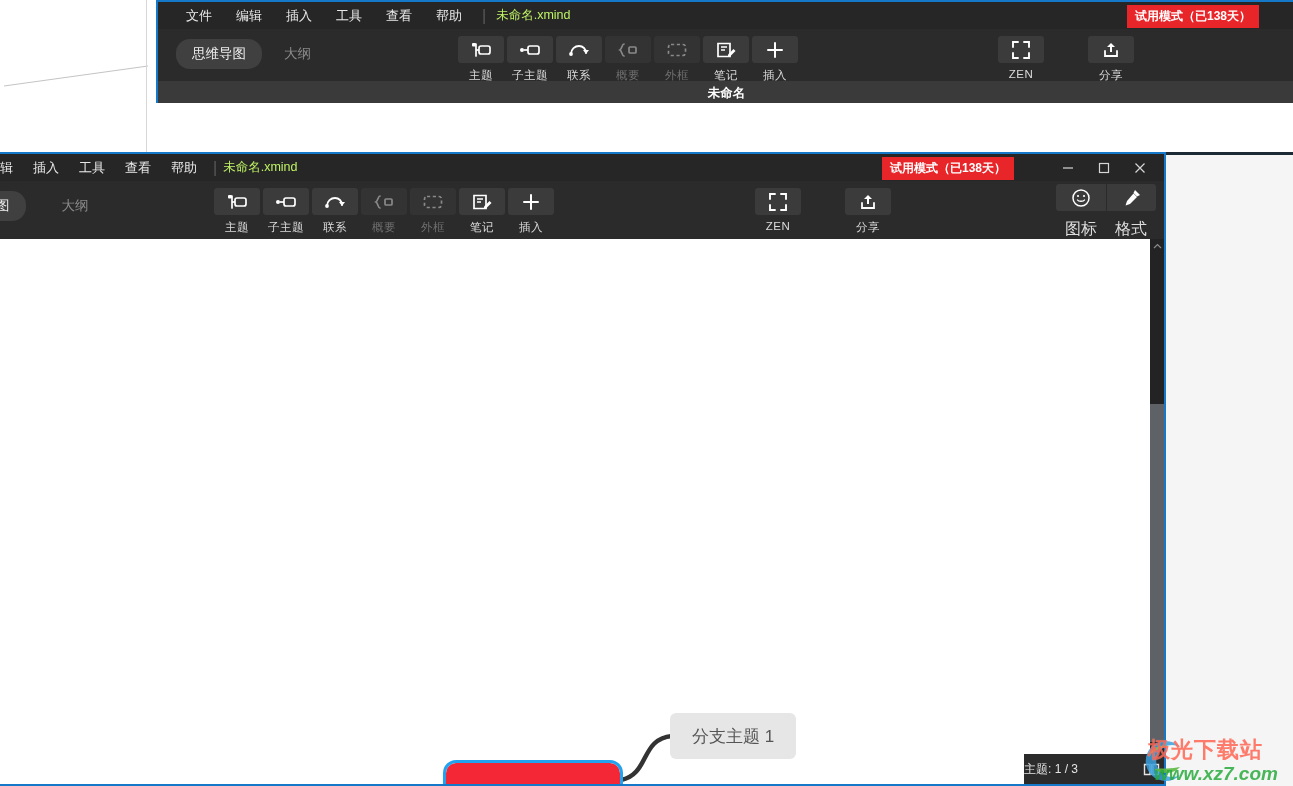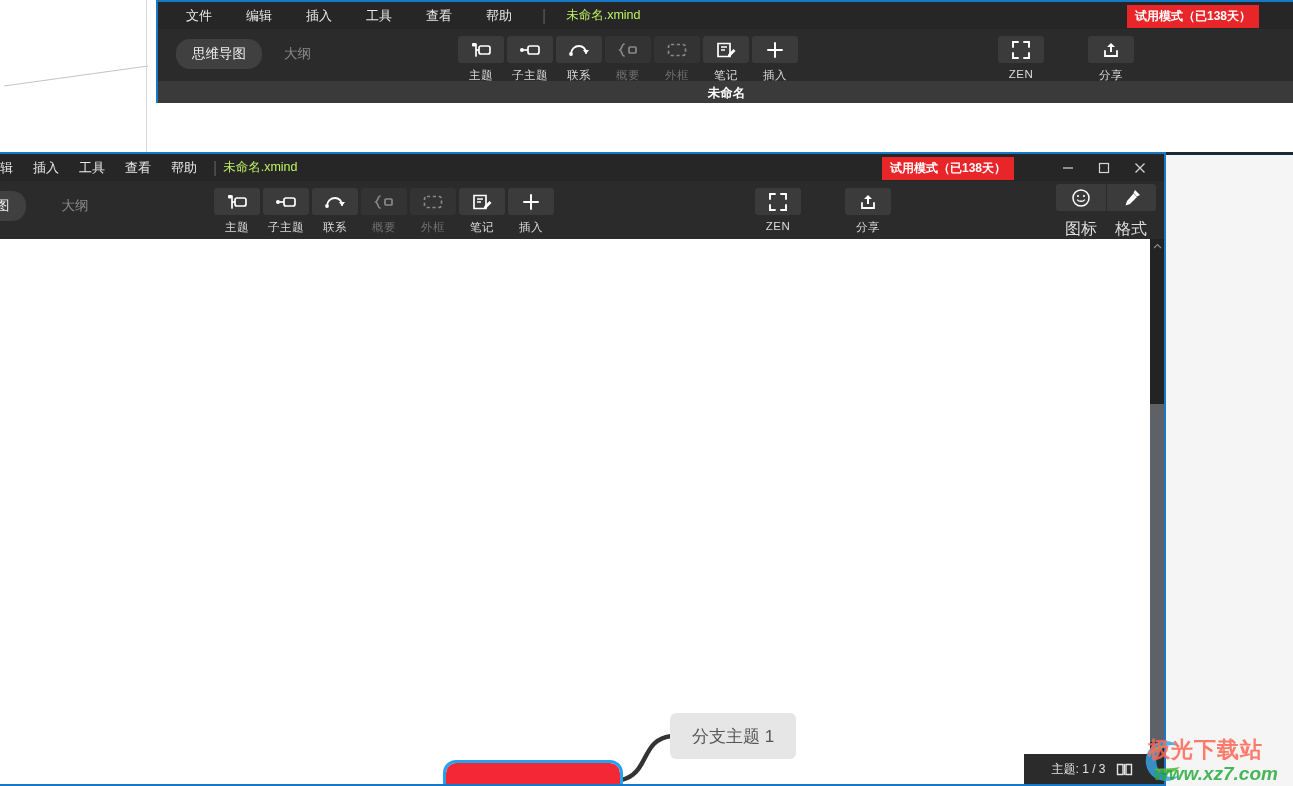--- a/index.html
+++ b/index.html
@@ -32,21 +32,21 @@
     position:absolute; left:0; top:152px; width:1293px; height:3px; background:#1d2a35;
   }
 
   
   #win1{
     position:absolute; left:156px; top:0; width:1137px; height:103px;
     background:#2b2b2b; border-left:2px solid #1678c8; border-top:2px solid #1678c8;
     overflow:hidden;
   }
   #win1 .menubar{
-    height:27px; display:flex; align-items:center; padding-left:18px; gap:14px;
+    height:27px; display:flex; align-items:center; padding-left:18px; gap:4px;
     background:#262626;
   }
   .menu-item{ color:#e8e8e8; font-size:13px; padding:0 10px; line-height:27px; cursor:default; }
   .doc-sep{ color:#5a5a5a; margin:0 6px; }
   .doc-name{ color:#bef264; font-size:12.5px; }
 
   #win1 .toolbar{
     height:56px; display:flex; align-items:flex-start; position:relative; background:#2b2b2b;
   }
   .tabs{ display:flex; align-items:center; padding-left:18px; padding-top:10px; }
@@ -135,21 +135,21 @@
     position:absolute; right:0; top:85px; width:14px; height:547px; background:#f3f3f3;
   }
   #vscroll-dark{ position:absolute; left:0; top:0; width:14px; height:165px; background:#232323; }
   #vscroll-thumb{ position:absolute; left:0; top:165px; width:14px; height:338px; background:#5e6166; }
   #vscroll-bottom{ position:absolute; left:0; top:503px; width:14px; height:44px; background:#232323; }
   #scroll-up{ position:absolute; left:0; top:0; width:14px; height:14px; display:flex; align-items:center; justify-content:center; color:#7a7a7a; font-size:8px; }
 
   
   #statusbar{
     position:absolute; right:0; bottom:0; width:140px; height:30px;
-    background:#2b2b2b; display:flex; align-items:center; justify-content:center;
+    background:#2b2b2b; display:flex; align-items:center; justify-content:space-between;
     padding-right:4px; gap:10px; color:#e4e4e4; font-size:12px;
   }
   #statusbar .cnt{ white-space:nowrap; }
   #statusbar .zico{ display:flex; align-items:center; }
 
   
   #watermark{
     position:absolute; left:1140px; top:733px; width:153px; height:53px;
     pointer-events:none;
   }

